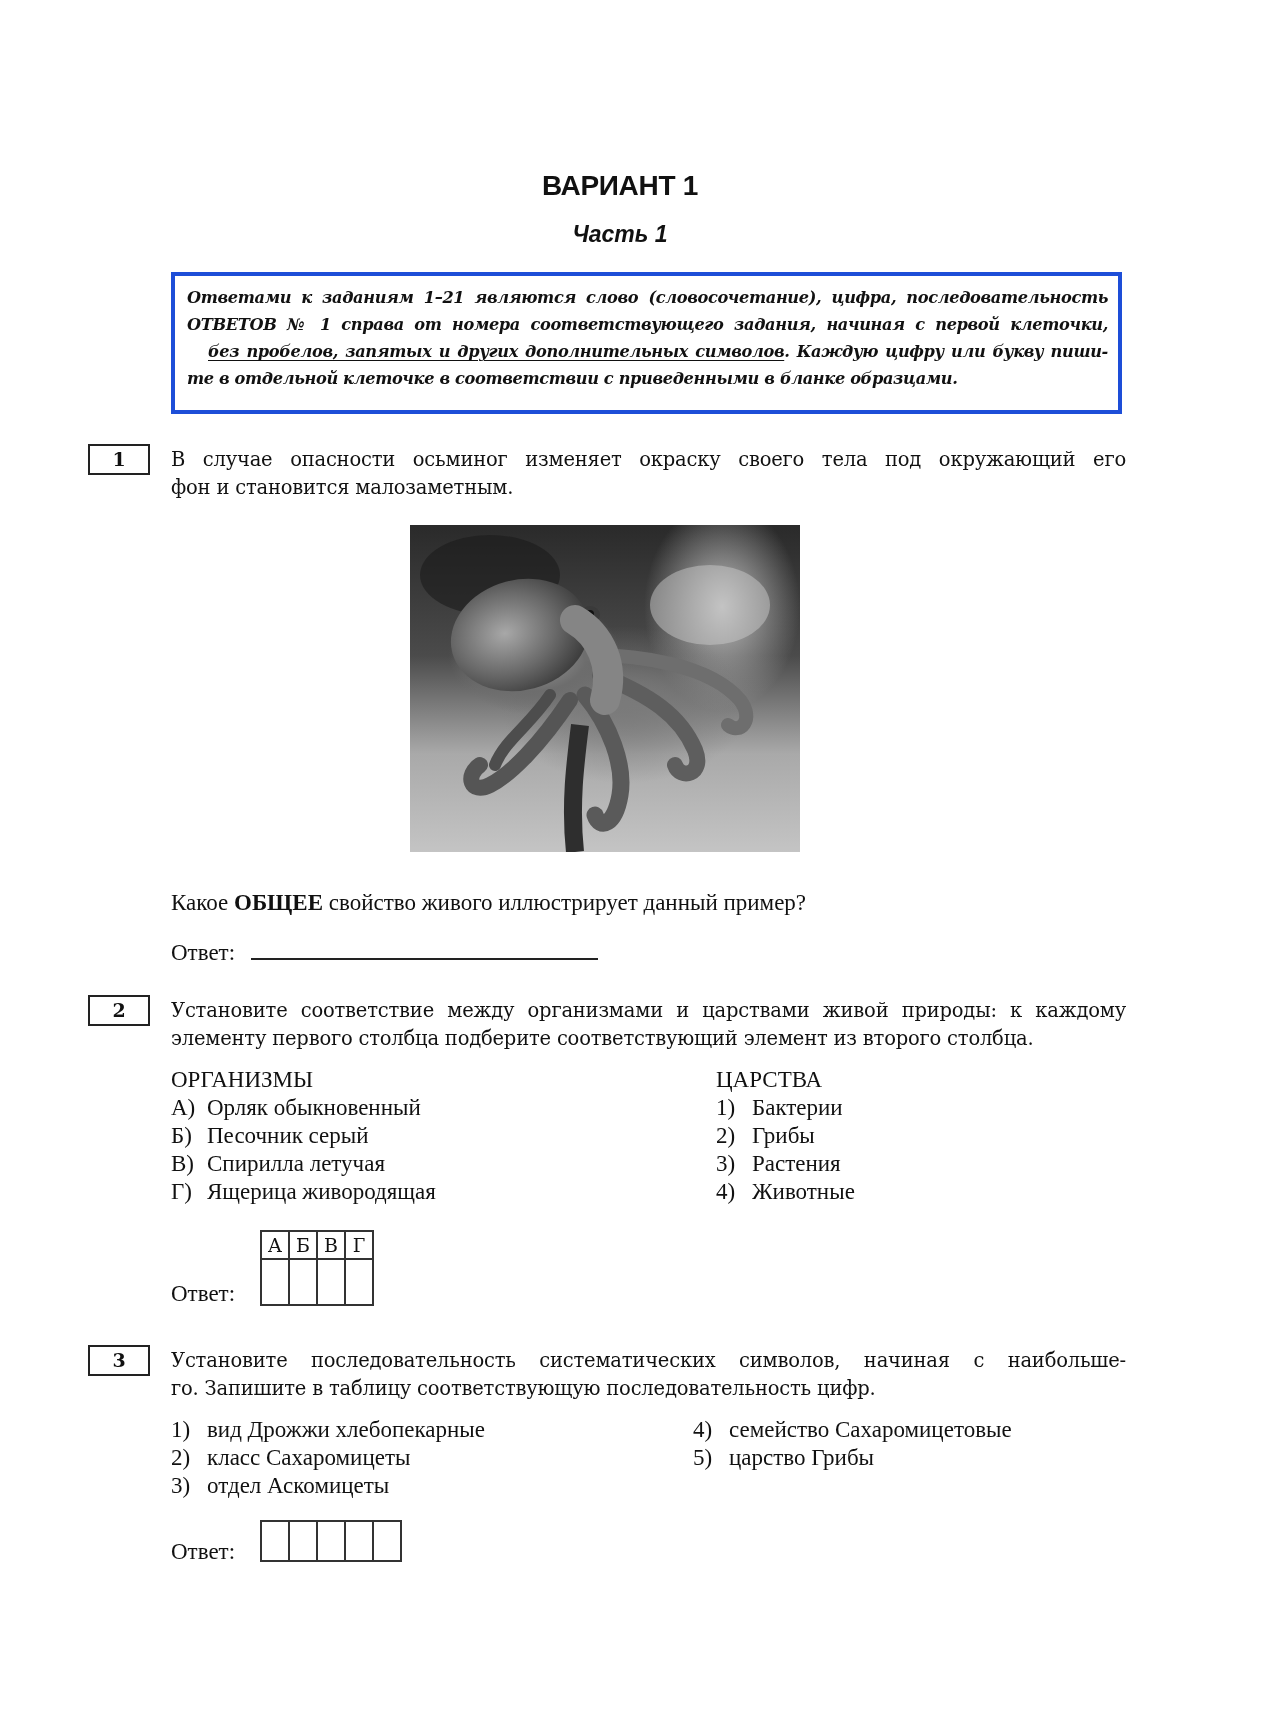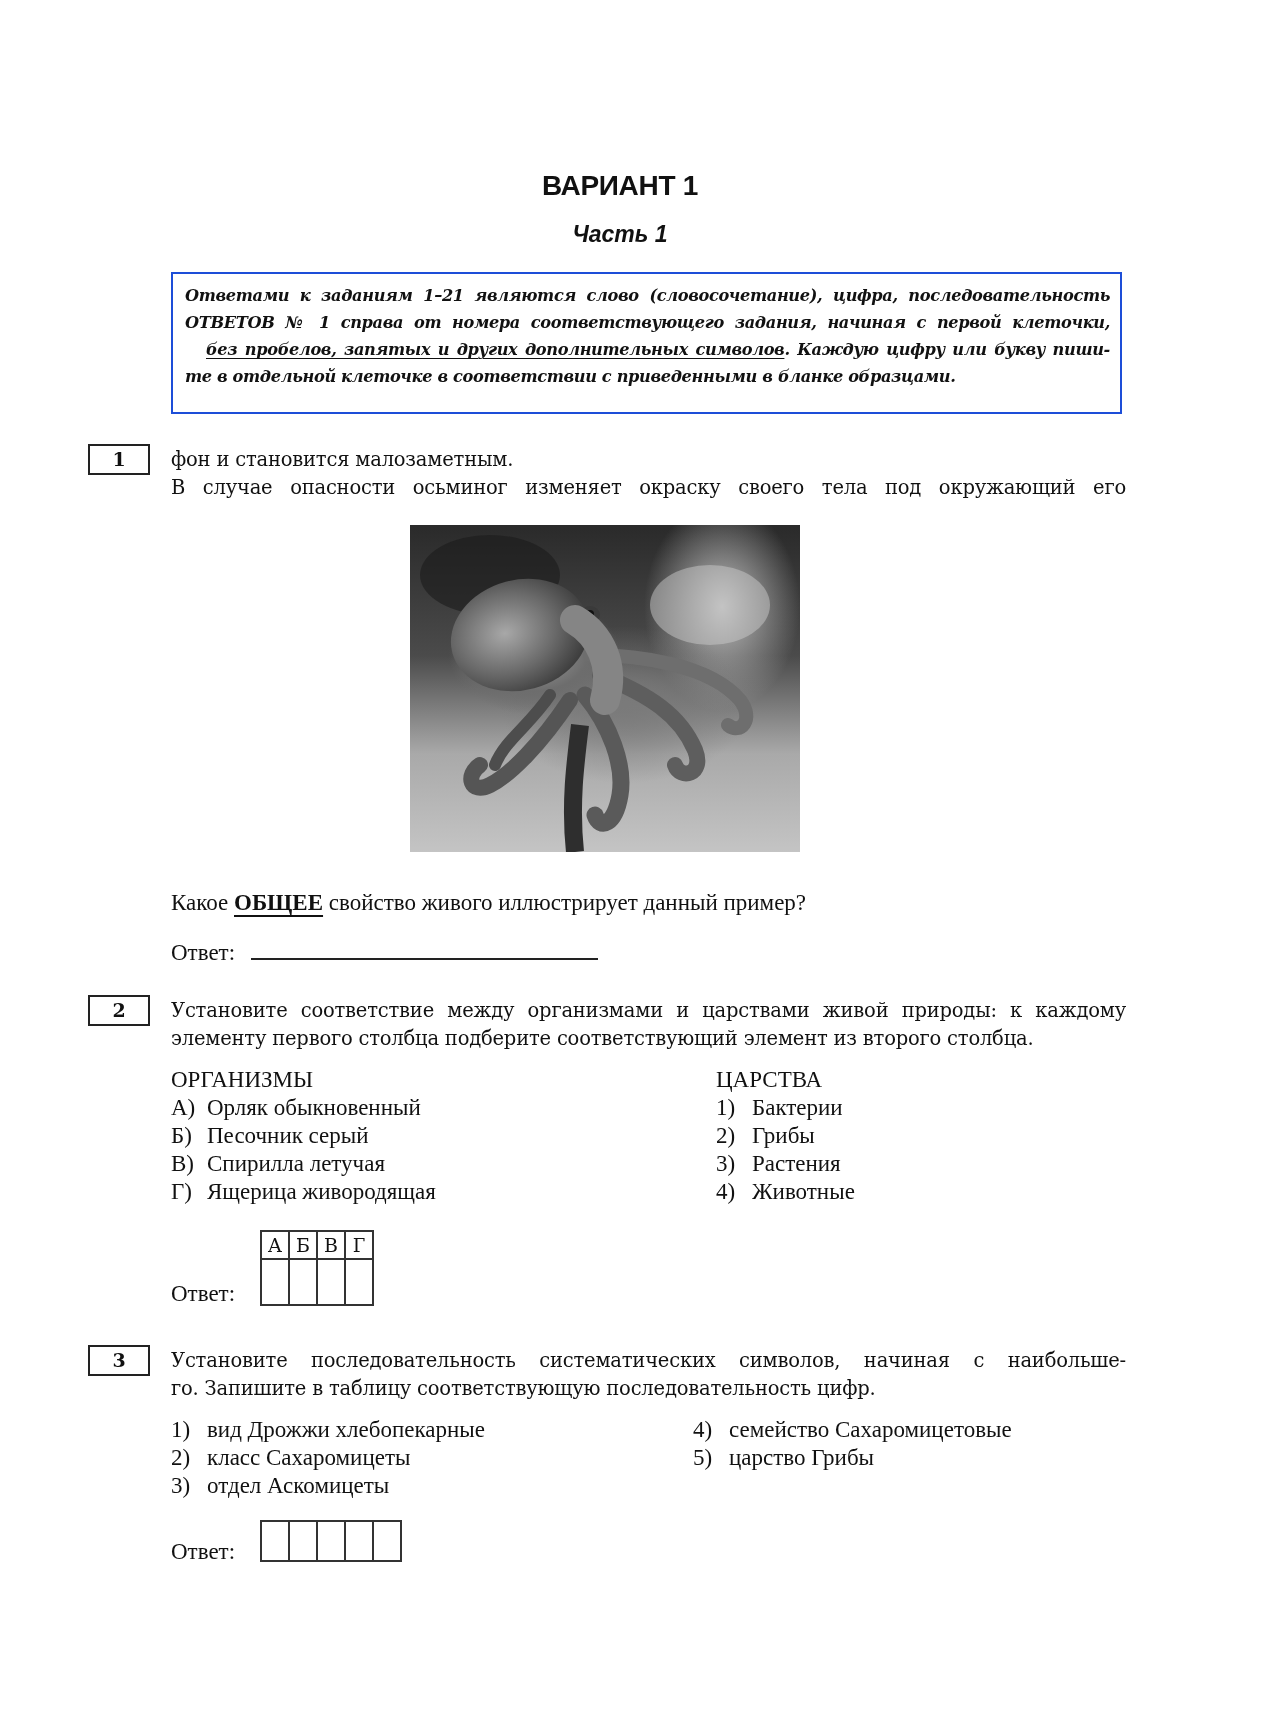--- a/index.html
+++ b/index.html
@@ -13,21 +13,21 @@
       font-family: "Liberation Sans", sans-serif; font-weight: bold; font-size: 28px;
       letter-spacing: -0.3px; transform: translateX(-15px);
     }
     .subtitle {
       left: 0; width: 1270px; top: 221px; text-align: center;
       font-family: "Liberation Sans", sans-serif; font-weight: bold; font-style: italic; font-size: 23px;
       transform: translateX(-15px);
     }
     .instr-box {
       left: 171px; top: 272px; width: 951px; height: 142px; box-sizing: border-box;
-      border: 2px solid #1d4ed8; padding: 8px 10px 0 12px;
+      border: 4px solid #1d4ed8; padding: 8px 10px 0 12px;
       font-family: "DejaVu Serif", serif; font-style: italic; font-weight: bold;
       font-size: 16.2px; line-height: 27px; text-align: justify;
       letter-spacing: -0.35px;
     }
     .instr-box .line { display: block; white-space: nowrap; overflow: hidden; text-align-last: justify; }
     .instr-box .line.last { text-align-last: left; }
     .instr-box u { text-decoration: underline; text-underline-offset: 3px; margin-left: 21px; }
     .task-num {
       left: 88px; width: 62px; height: 31px; box-sizing: border-box;
       border: 2px solid #222; text-align: center;
@@ -69,22 +69,22 @@
 
 <div class="abs instr-box">
   <span class="line">Ответами к заданиям 1–21 являются слово (словосочетание), цифра, последовательность</span>
   <span class="line">ОТВЕТОВ № 1 справа от номера соответствующего задания, начиная с первой клеточки,</span>
   <span class="line"><u>без пробелов, запятых и других дополнительных символов</u><span>. Каждую цифру или букву пиши-</span></span>
   <span class="line last">те в отдельной клеточке в соответствии с приведенными в бланке образцами.</span>
 </div>
 
 <div class="abs task-num" style="top:444px;">1</div>
 <div class="abs task-text" style="top:446px;">
+  <span class="line">В случае опасности осьминог изменяет окраску своего тела под окружающий его</span>
   <span class="line last">фон и становится малозаметным.</span>
-  <span class="line">В случае опасности осьминог изменяет окраску своего тела под окружающий его</span>
 </div>
 
 <div class="abs photo">
   <svg width="390" height="327" viewBox="0 0 390 327">
     <defs>
       <radialGradient id="mantle" cx="40%" cy="45%" r="60%">
         <stop offset="0%" stop-color="#a8a8a8"></stop>
         <stop offset="60%" stop-color="#6a6a6a"></stop>
         <stop offset="100%" stop-color="#3e3e3e"></stop>
       </radialGradient>
@@ -99,21 +99,21 @@
     <path d="M140 170 C 120 200, 95 215, 85 240" stroke="#4d4d4d" stroke-width="12" fill="none" stroke-linecap="round"></path>
     <path d="M170 200 C 165 240, 160 280, 165 327" stroke="#2e2e2e" stroke-width="18" fill="none"></path>
 
     <ellipse cx="110" cy="110" rx="70" ry="55" fill="url(#mantle)" transform="rotate(-15 110 110)"></ellipse>
     <ellipse cx="180" cy="90" rx="10" ry="9" fill="#3a3a3a"></ellipse>
     <circle cx="180" cy="89" r="4" fill="#111"></circle>
     <path d="M165 95 C 190 110, 205 140, 195 175" stroke="#858585" stroke-width="30" fill="none" stroke-linecap="round"></path>
   </svg>
 </div>
 
-<div class="abs cond" style="left:171px; top:889px;"><span>Какое </span><b style="text-decoration:underline; text-underline-offset:5px;margin-top:6px;">ОБЩЕЕ</b><span> свойство живого иллюстрирует данный пример?</span></div>
+<div class="abs cond" style="left:171px; top:889px;"><span>Какое </span><b style="text-underline-offset:5px;margin-top:6px;">ОБЩЕЕ</b><span> свойство живого иллюстрирует данный пример?</span></div>
 
 <div class="abs answer-label" style="left:171px; top:940px;">Ответ:</div>
 <div class="abs answer-line"></div>
 
 <div class="abs task-num" style="top:995px;">2</div>
 <div class="abs task-text" style="top:997px;">
   <span class="line">Установите соответствие между организмами и царствами живой природы: к каждому</span>
   <span class="line last">элементу первого столбца подберите соответствующий элемент из второго столбца.</span>
 </div>
 

